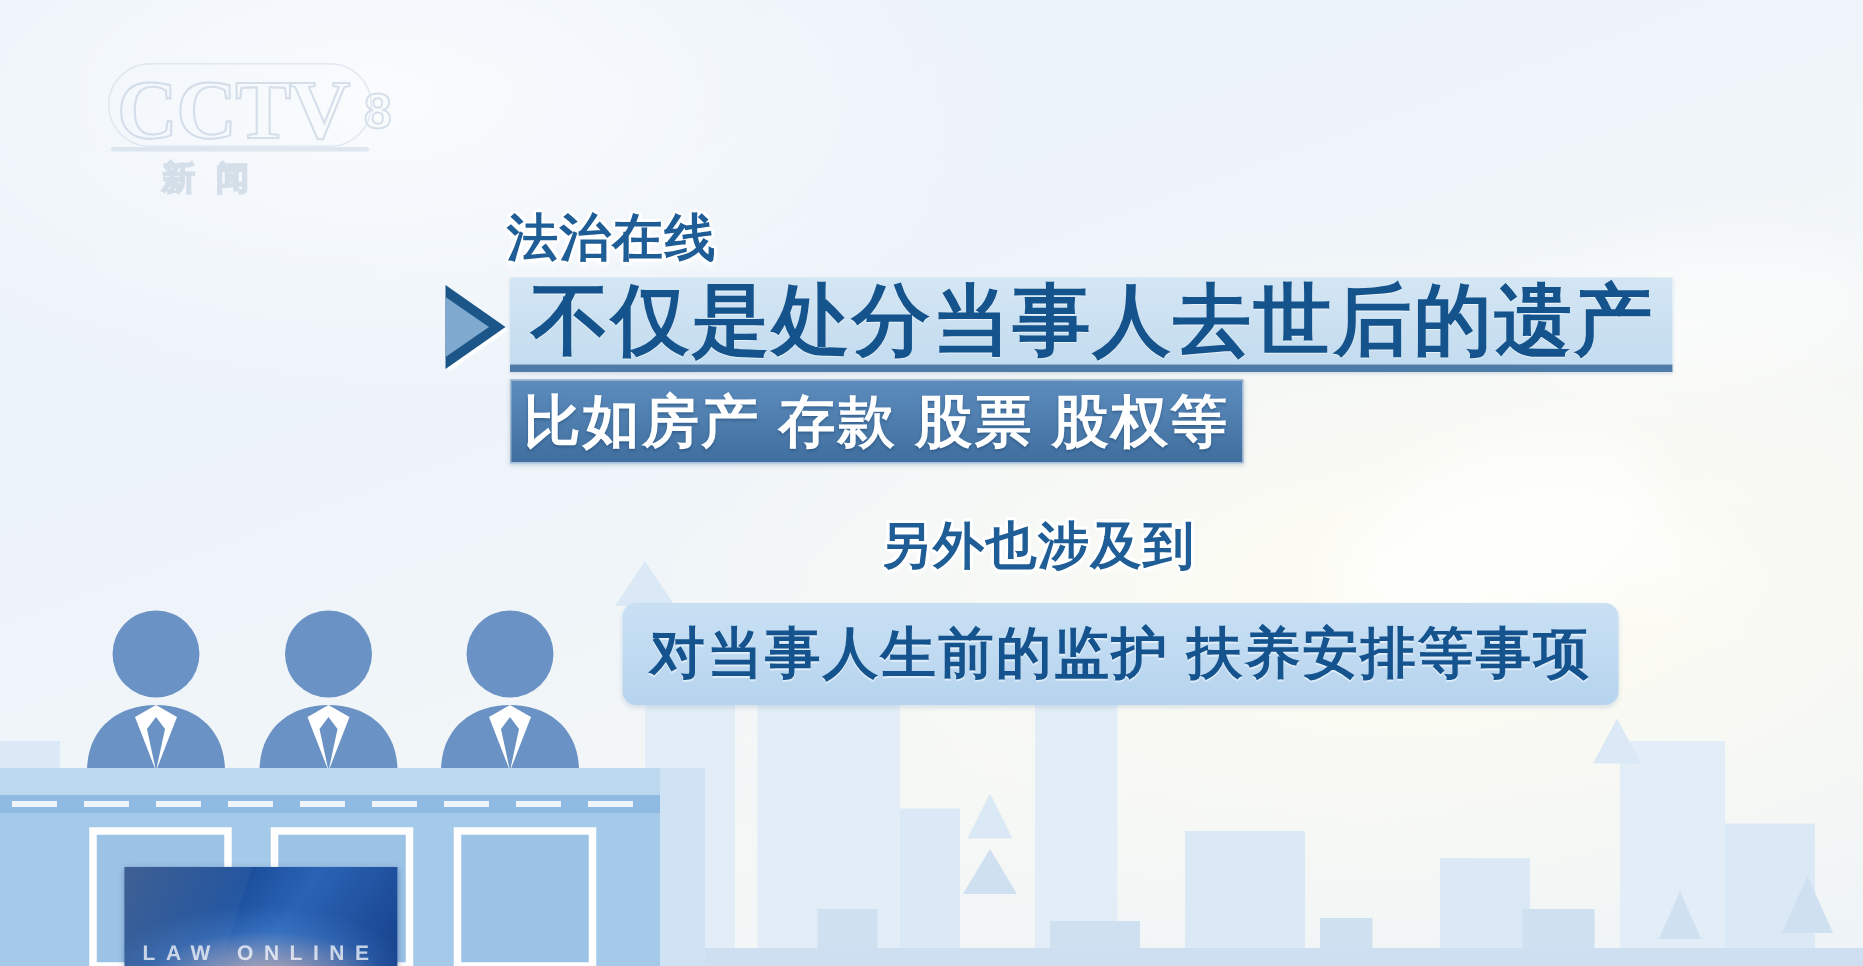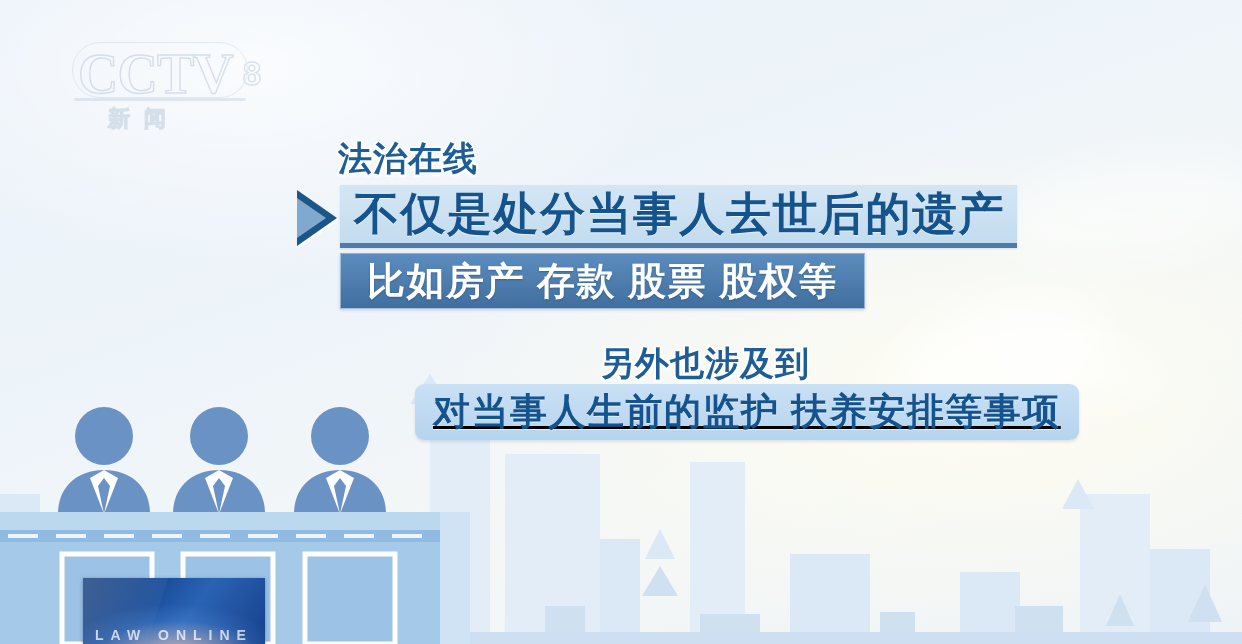--- a/index.html
+++ b/index.html
@@ -76,21 +76,21 @@
     color:#1f5d96;
     font-size:34px;
     letter-spacing:1px;
     text-shadow:
        2px 0 0 #fff, -2px 0 0 #fff, 0 2px 0 #fff, 0 -2px 0 #fff,
        1.5px 1.5px 0 #fff, -1.5px 1.5px 0 #fff, 1.5px -1.5px 0 #fff, -1.5px -1.5px 0 #fff,
        0 3px 5px rgba(255,255,255,.9);
     white-space:nowrap;
   }
   #lead-1 { left:338px; top:136px; }
-  #lead-2 { left:600px; top:341px; }
+  #lead-2 { left:587px; top:341px; }
 
   .arrow-marker {
     position:absolute; left:297px; top:190px;
     width:0; height:0;
     border-top:28px solid transparent;
     border-bottom:28px solid transparent;
     border-left:40px solid #1c5689;
     filter:drop-shadow(2px 2px 0 rgba(255,255,255,.85));
   }
   .arrow-marker::after {
@@ -105,44 +105,43 @@
 
   
   #banner-1 {
     left:340px; top:185px; height:63px;
     padding:0 12px 0 14px;
     background:linear-gradient(180deg,#d4e6f4 0%,#c3dcef 100%);
     border-bottom:5px solid #4e7ba8;
     box-shadow:0 1px 2px rgba(120,150,180,.25);
   }
   #banner-1 .t {
-    font-size:45px; font-weight:700; color:#14538c; letter-spacing:1.5px;
+    font-size:52px; font-weight:700; color:#14538c; letter-spacing:1.5px;
     text-shadow:0 1px 0 rgba(255,255,255,.55);
   }
 
   
   #banner-2 {
     left:340px; top:253px; height:56px;
-    padding:0 26px;
+    padding:0 8px;
     background:linear-gradient(180deg,#5c8cbd 0%,#406f9f 100%);
     border:1px solid rgba(255,255,255,.45);
     box-shadow:0 1px 3px rgba(90,120,150,.3);
   }
   #banner-2 .t {
     font-size:38px; font-weight:700; color:#ffffff; letter-spacing:1.5px;
     text-shadow:0 1px 2px rgba(20,60,100,.4);
   }
 
   
   #banner-3 {
-    left:415px; top:384px; height:56px;
+    left:415px; top:402px; height:68px;
     padding:0 18px; border-radius:9px;
     background:linear-gradient(180deg,#c9e0f4 0%,#b6d4ee 100%);
     box-shadow:0 2px 3px rgba(120,150,180,.22);
-    text-decoration:underline;
   }
   #banner-3 .t {
     font-size:37px; font-weight:700; color:#15538e; letter-spacing:1.5px;
     text-shadow:0 1px 0 rgba(255,255,255,.5);
   }
 
   
   #show-bug {
     position:absolute; left:83px; top:578px; width:182px; height:66px;
     overflow:hidden;

